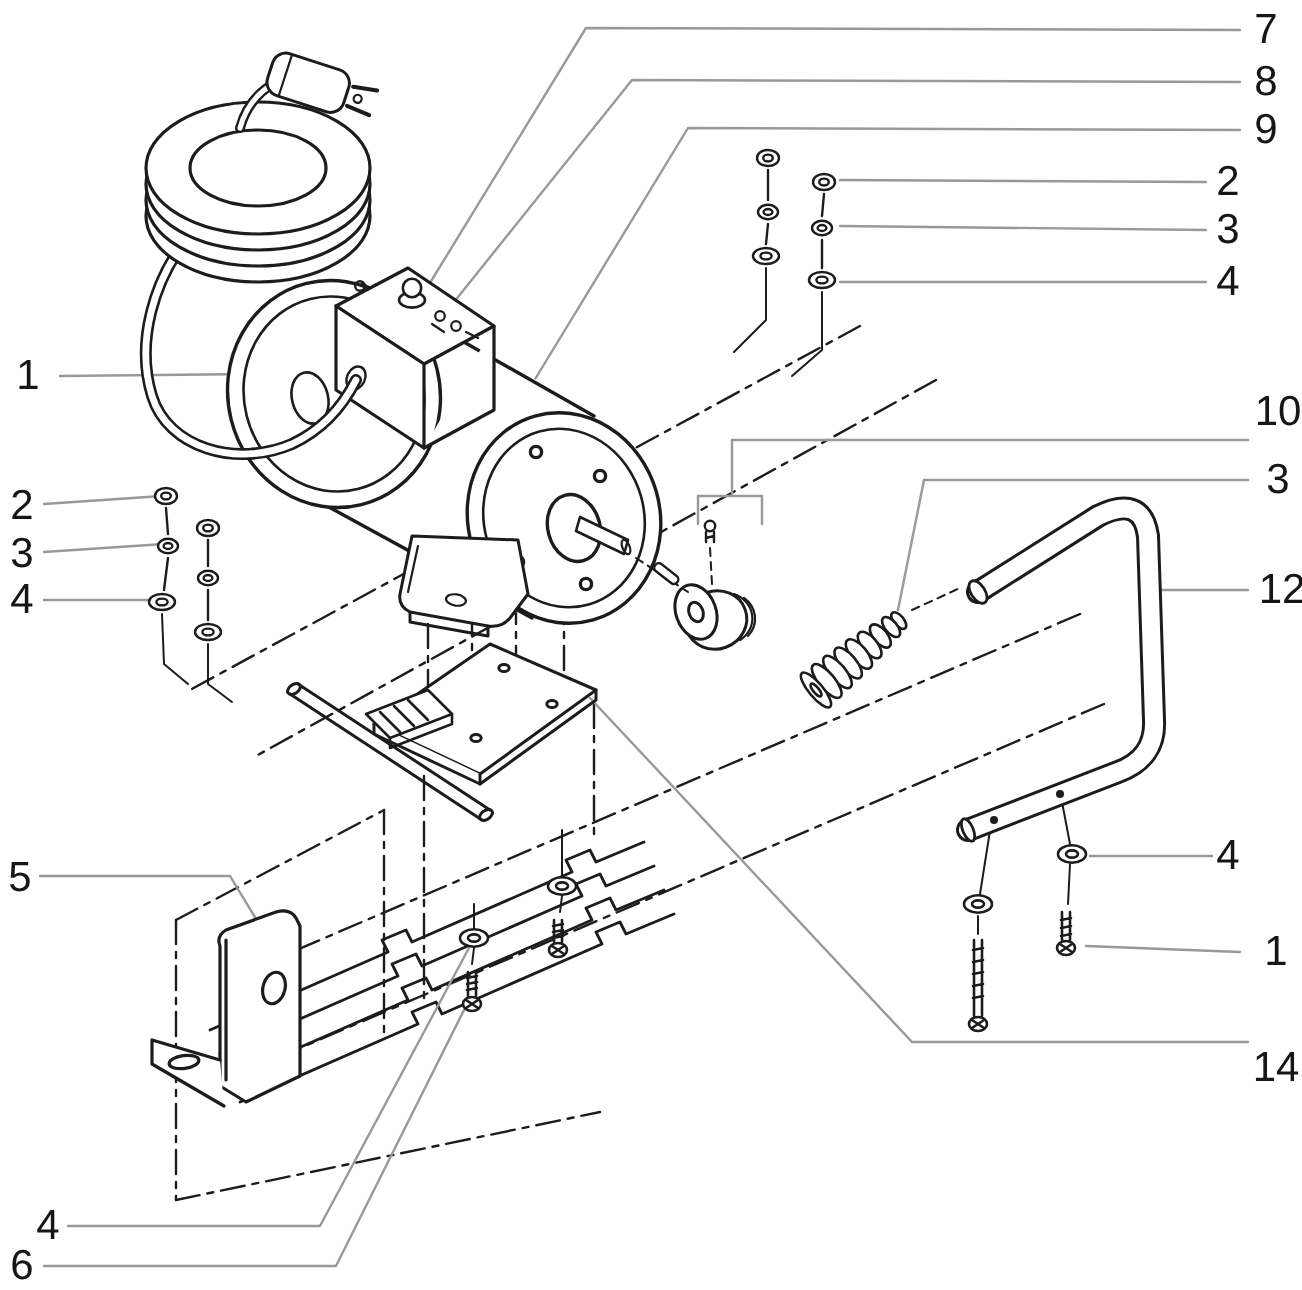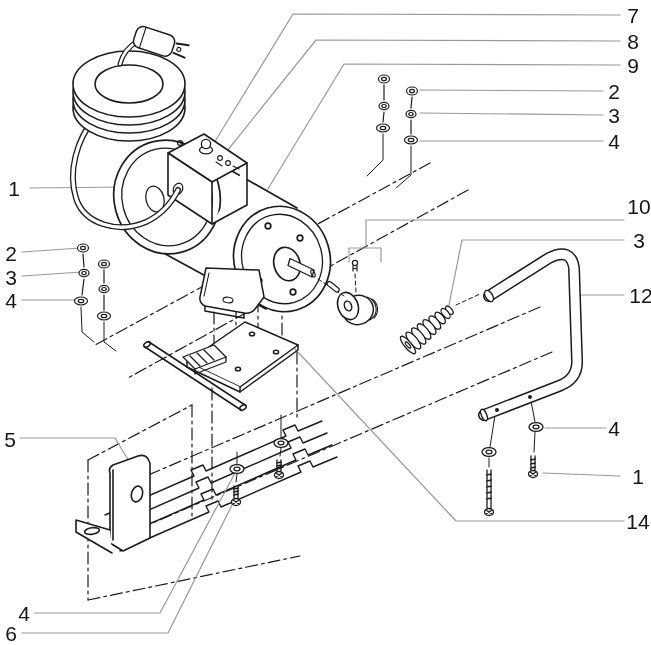--- a/index.html
+++ b/index.html
@@ -320,15 +320,15 @@
 <div class="callout" style="left:633px;top:41px">8</div>
 <div class="callout" style="left:633px;top:65px">9</div>
 <div class="callout" style="left:614px;top:91px">2</div>
 <div class="callout" style="left:614px;top:115px">3</div>
 <div class="callout" style="left:614px;top:141px">4</div>
 <div class="callout" style="left:639px;top:206px">10</div>
 <div class="callout" style="left:639px;top:240px">3</div>
 <div class="callout" style="left:641px;top:295px">12</div>
 <div class="callout" style="left:614px;top:428px">4</div>
 <div class="callout" style="left:638px;top:476px">1</div>
-<div class="callout" style="left:638px;top:521px">14</div>
+<div class="callout" style="left:638px;top:534px">14</div>
 
 </div>
 
 </body></html>

